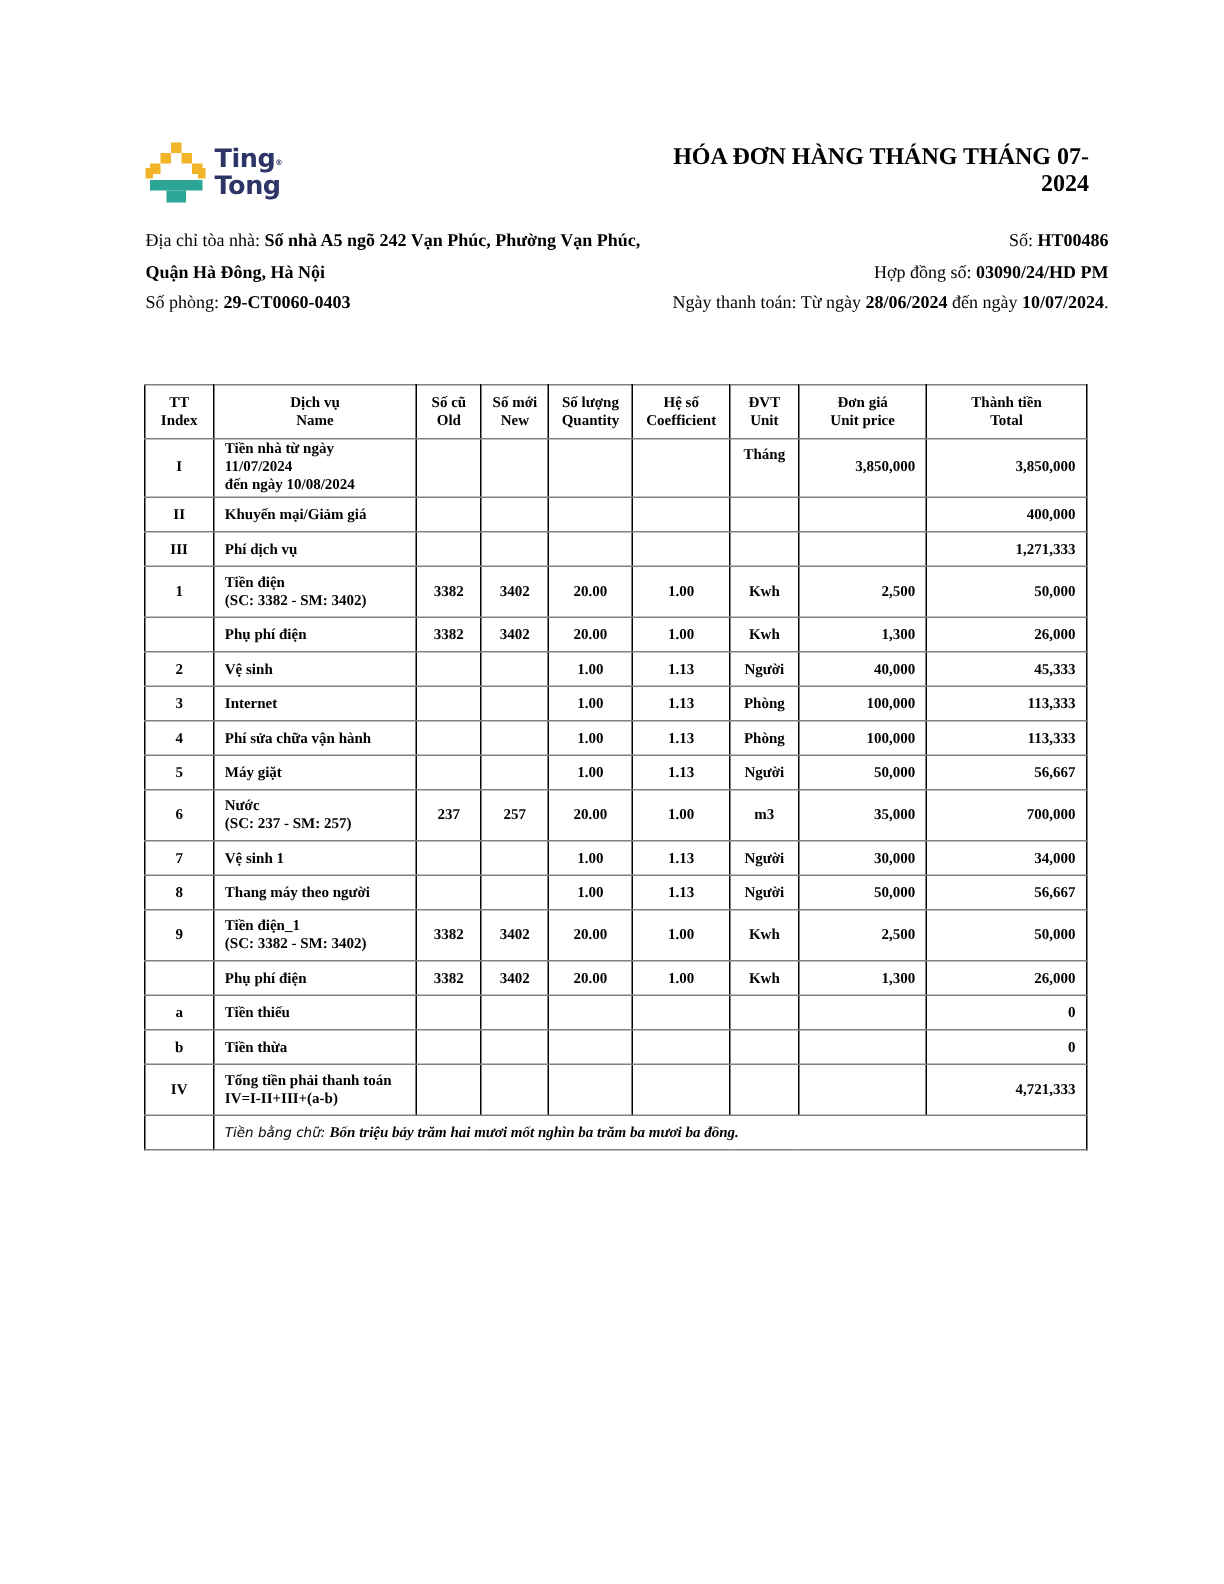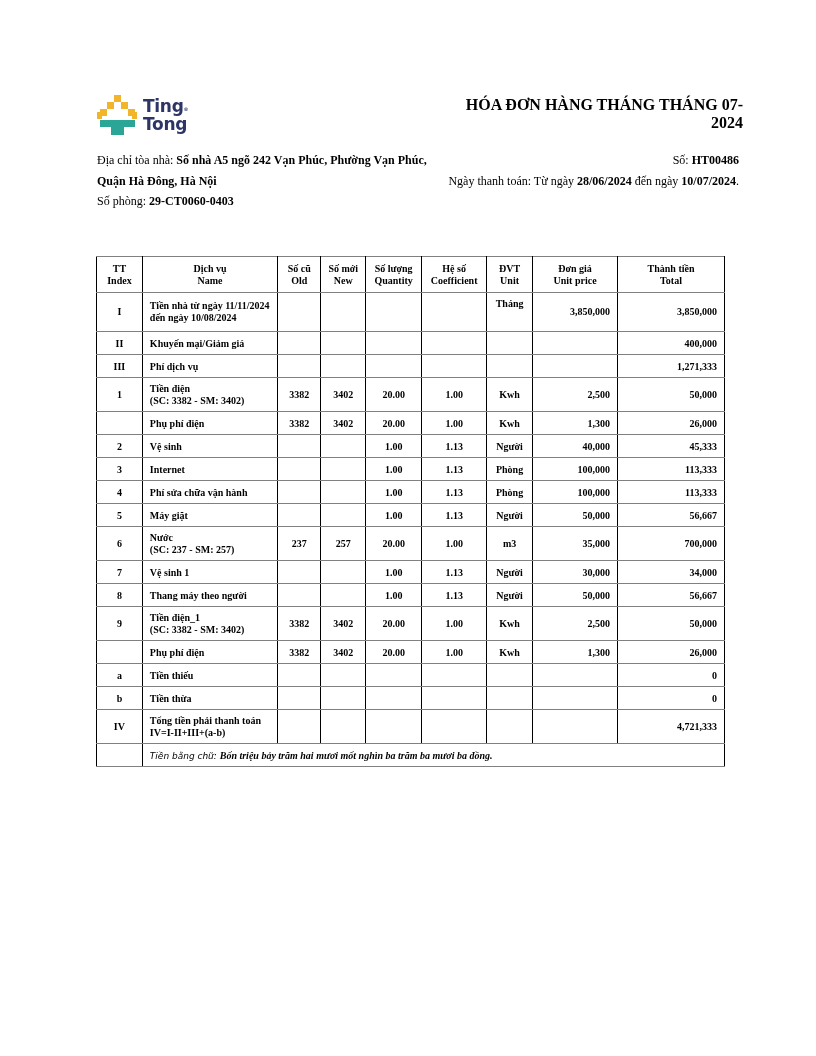--- a/index.html
+++ b/index.html
@@ -4,21 +4,21 @@
 <style>
   html, body { margin: 0; padding: 0; background: #ffffff; }
   body { width: 816px; height: 1056px; position: relative; font-family: "Liberation Serif", serif; color: #000; }
   .logo { position: absolute; left: 97px; top: 95px; width: 100px; height: 42px; }
   .logo-mark { position: absolute; left: 0; top: 0; width: 42px; height: 42px; }
   .sq { position: absolute; width: 7px; height: 7px; background: #f2b52a; }
   .tq { position: absolute; background: #2aa596; }
   .logo-text { position: absolute; left: 46px; top: 2px; font-family: "DejaVu Sans", sans-serif; font-weight: bold; font-size: 17px; line-height: 18px; color: #2d3566; letter-spacing: -0.3px; }
   .logo-text sup { font-size: 5px; vertical-align: top; position: relative; top: 3px; }
 
-  .title { position: absolute; right: 73px; top: 96px; width: 300px; text-align: right; font-weight: bold; font-size: 16px; line-height: 18px; }
+  .title { position: absolute; right: 90px; top: 96px; width: 300px; text-align: right; font-weight: bold; font-size: 16px; line-height: 18px; }
 
   .info-left { position: absolute; left: 97px; top: 150px; width: 360px; font-size: 12px; line-height: 20.7px; }
   .info-right { position: absolute; right: 77px; top: 150px; width: 360px; text-align: right; font-size: 12px; line-height: 20.7px; }
   .info-line { white-space: nowrap; }
   .b { font-weight: bold; }
 
   table.inv { position: absolute; left: 96px; top: 256px; width: 629px; border-collapse: collapse; font-size: 10px; font-weight: bold; border-radius: 25px; }
   table.inv td, table.inv th { border-left: 1px solid #000; border-right: 1px solid #000; border-top: 1.5px solid #808080; border-bottom: 1.5px solid #808080; padding: 0 7px; }
   table.inv th { height: 35px; text-align: center; font-weight: bold; line-height: 12px; }
   table.inv tr.one td { height: 22px; }
@@ -54,20 +54,21 @@
 <div class="title">HÓA ĐƠN HÀNG THÁNG THÁNG 07-2024</div>
 
 <div class="info-left">
   <div class="info-line"><span>Địa chỉ tòa nhà: </span><span class="b">Số nhà A5 ngõ 242 Vạn Phúc, Phường Vạn Phúc,</span></div>
   <div class="info-line b">Quận Hà Đông, Hà Nội</div>
   <div class="info-line"><span>Số phòng: </span><span class="b">29-CT0060-0403</span></div>
 </div>
 
 <div class="info-right">
   <div class="info-line"><span>Số: </span><span class="b">HT00486</span></div>
+  <div class="info-line"><span>Hợp đồng số: </span><span class="b">03090/24/HD PM</span></div>
   <div class="info-line"><span>Ngày thanh toán: Từ ngày </span><span class="b">28/06/2024</span><span> đến ngày </span><span class="b">10/07/2024</span><span>.</span></div>
 </div>
 
 <table class="inv">
   <colgroup>
     <col style="width:48px">
       <col style="width:160px">
       <col style="width:46px">
       <col style="width:48px">
       <col style="width:57px">
@@ -112,21 +113,21 @@
         </th>
         <th>
           <div>Thành tiền</div>
           <div>Total</div>
         </th>
       </tr>
   </thead>
   <tbody id="tbody">
       <tr class="two">
         <td class="c"><span>I</span></td>
-        <td class="l"><span>Tiền nhà từ ngày 11/11/2024</span><br><span>đến ngày 10/08/2024</span></td>
+        <td class="l"><span>Tiền nhà từ ngày 11/07/2024</span><br><span>đến ngày 10/08/2024</span></td>
         <td class="c"><span></span></td>
         <td class="c"><span></span></td>
         <td class="c"><span></span></td>
         <td class="c"><span></span></td>
         <td class="c top"><span>Tháng</span></td>
         <td class="r"><span>3,850,000</span></td>
         <td class="r"><span>3,850,000</span></td>
       </tr>
       <tr class="one">
         <td class="c"><span>II</span></td>

